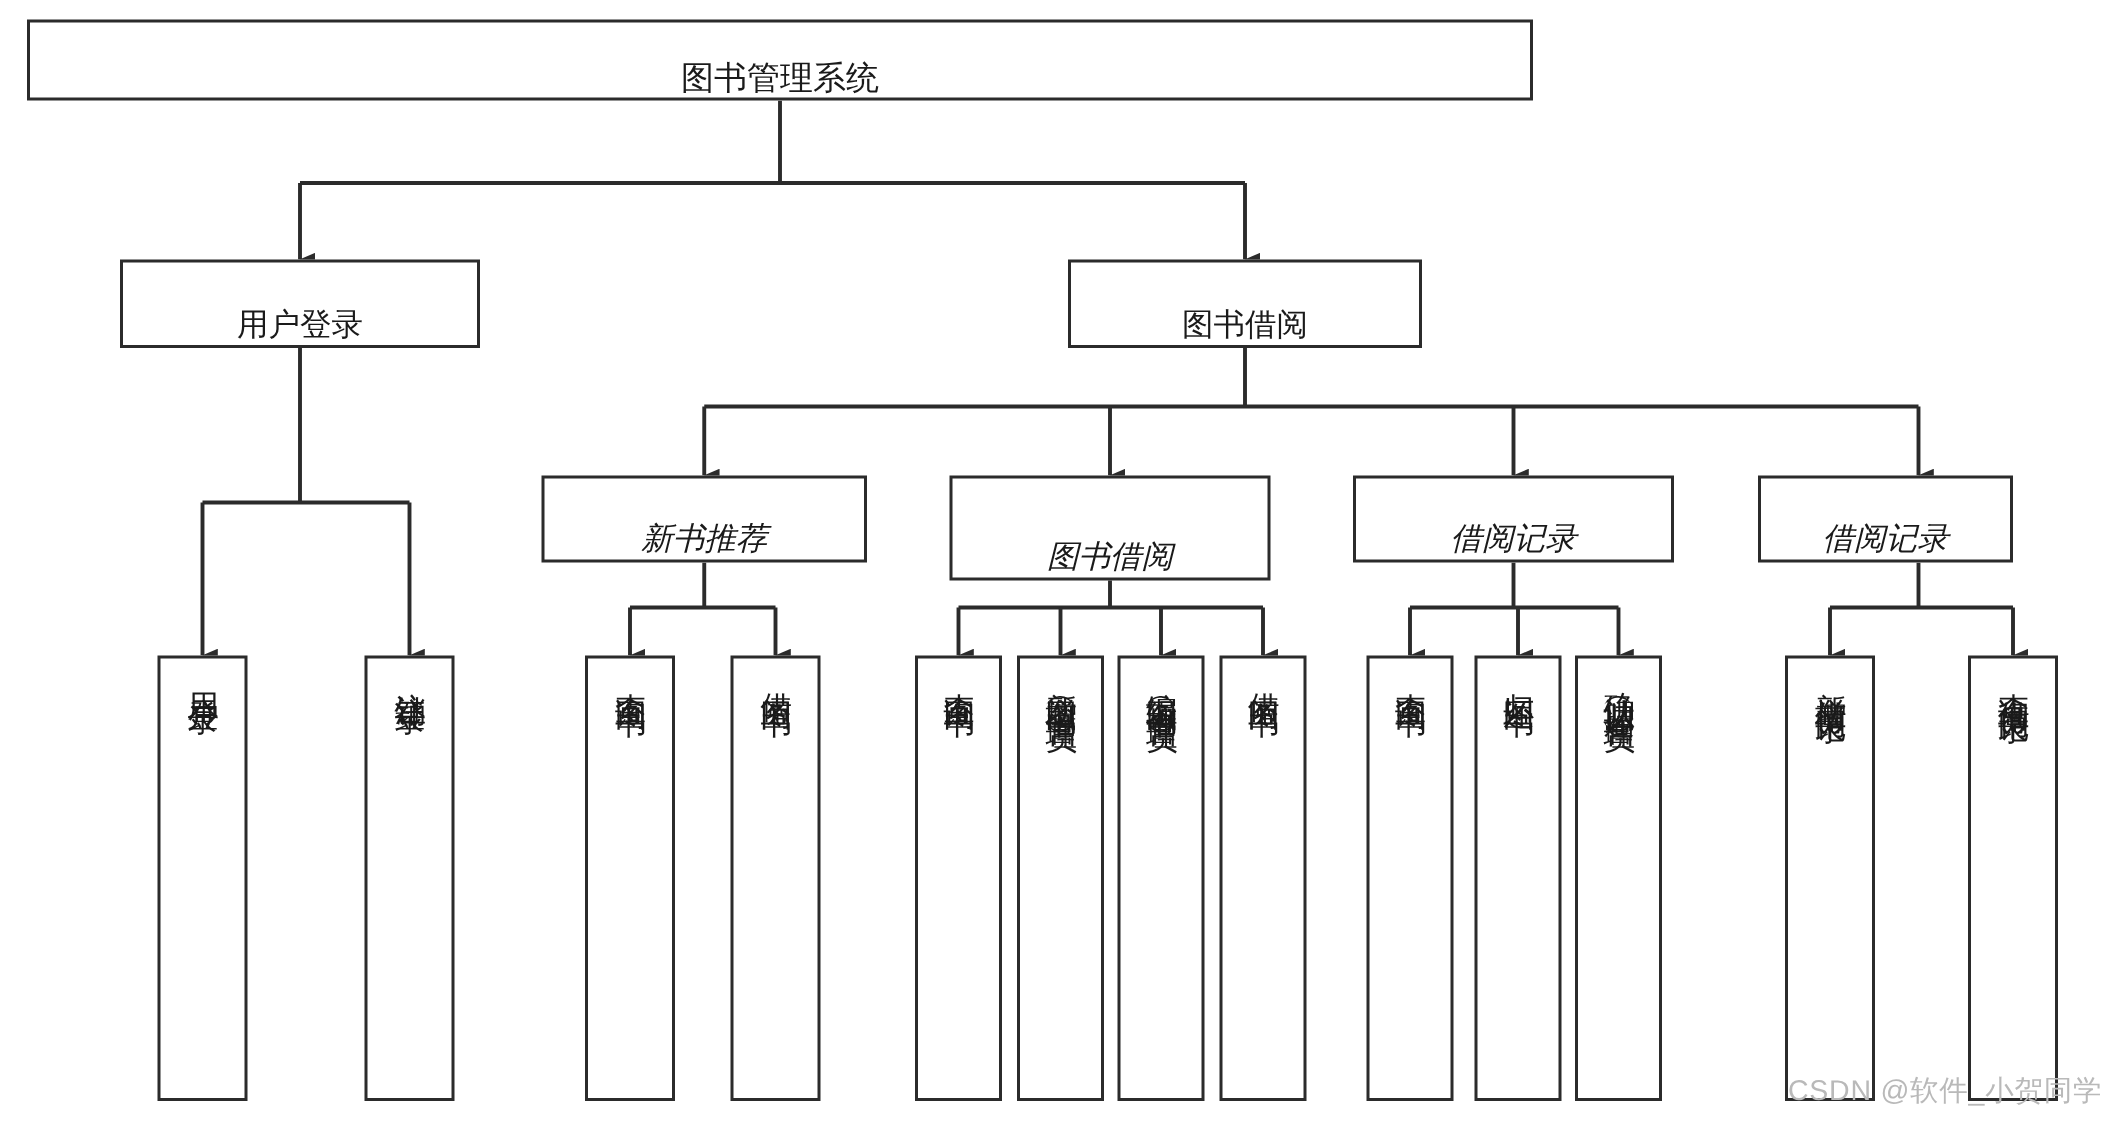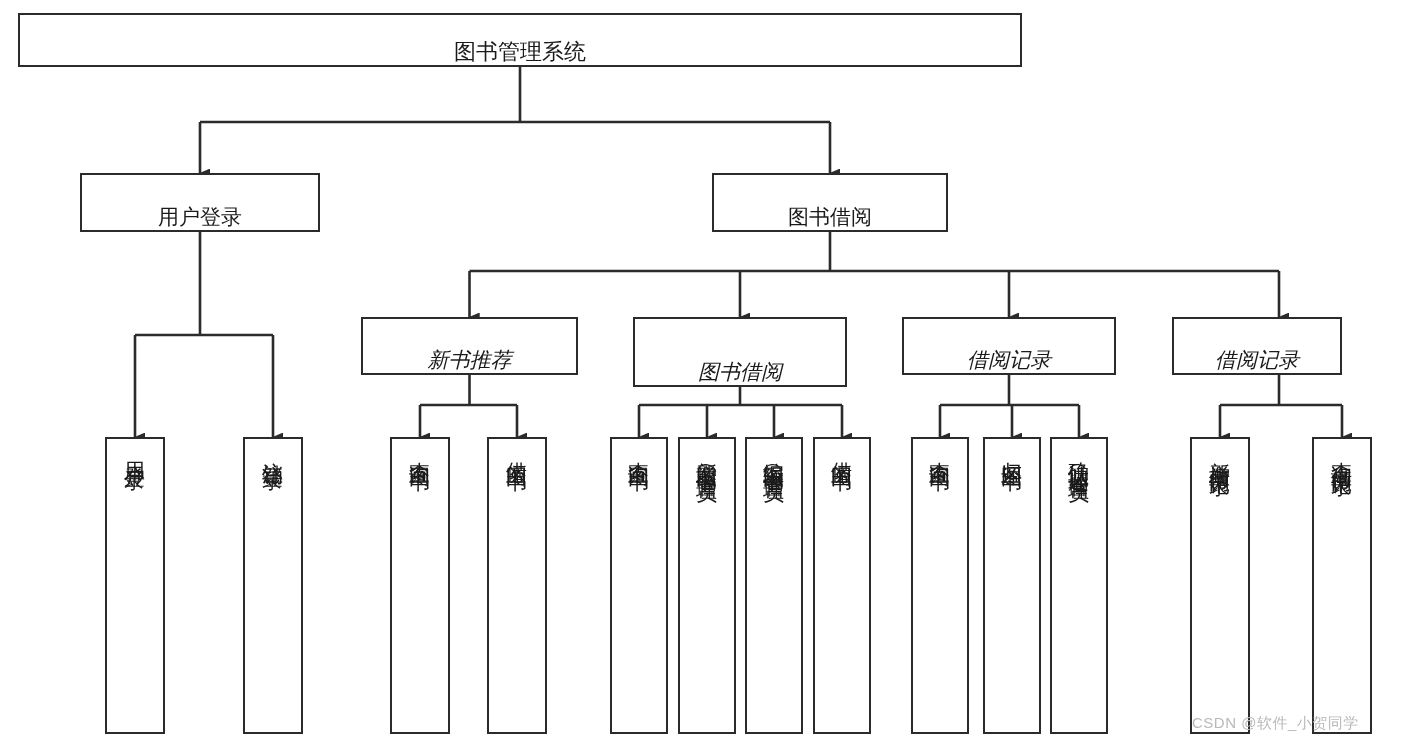--- a/index.html
+++ b/index.html
@@ -50,21 +50,21 @@
   .leaf .node-label {
     writing-mode: vertical-rl;
     text-orientation: upright;
     font-size: 21px;
     letter-spacing: 3px;
     line-height: 1;
   }
   .watermark {
     position: absolute;
     color: #b9b9b9;
-    font-size: 15px;
+    font-size: 19px;
     white-space: nowrap;
     letter-spacing: 0.5px;
     pointer-events: none;
   }
 </style>
 </head>
 <body>
 
 <div id="canvas">
   <svg id="wires" viewBox="0 0 1405 747" preserveAspectRatio="none">

